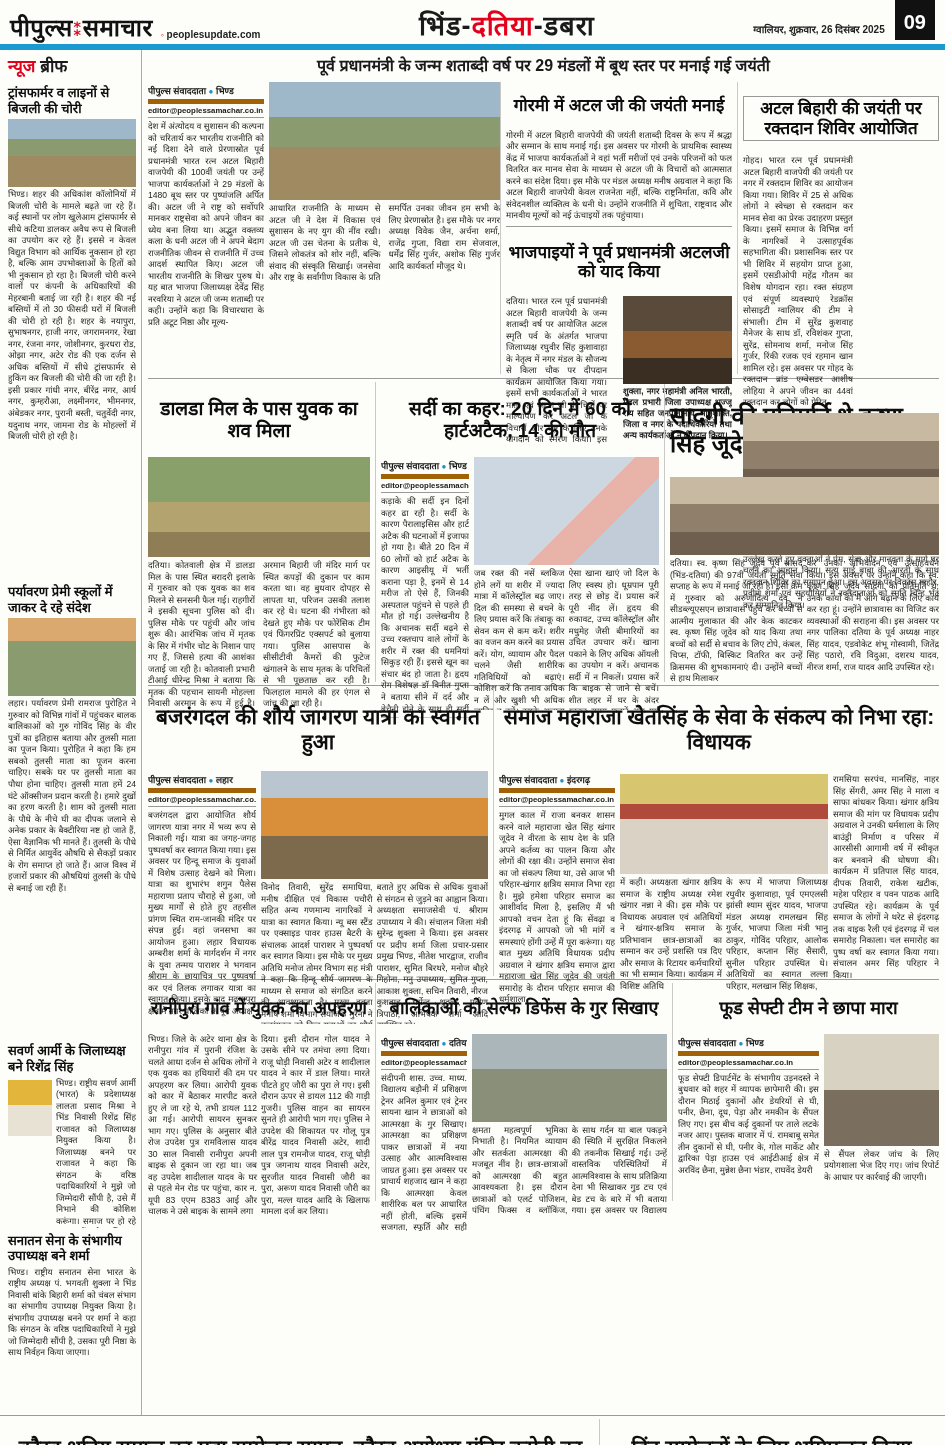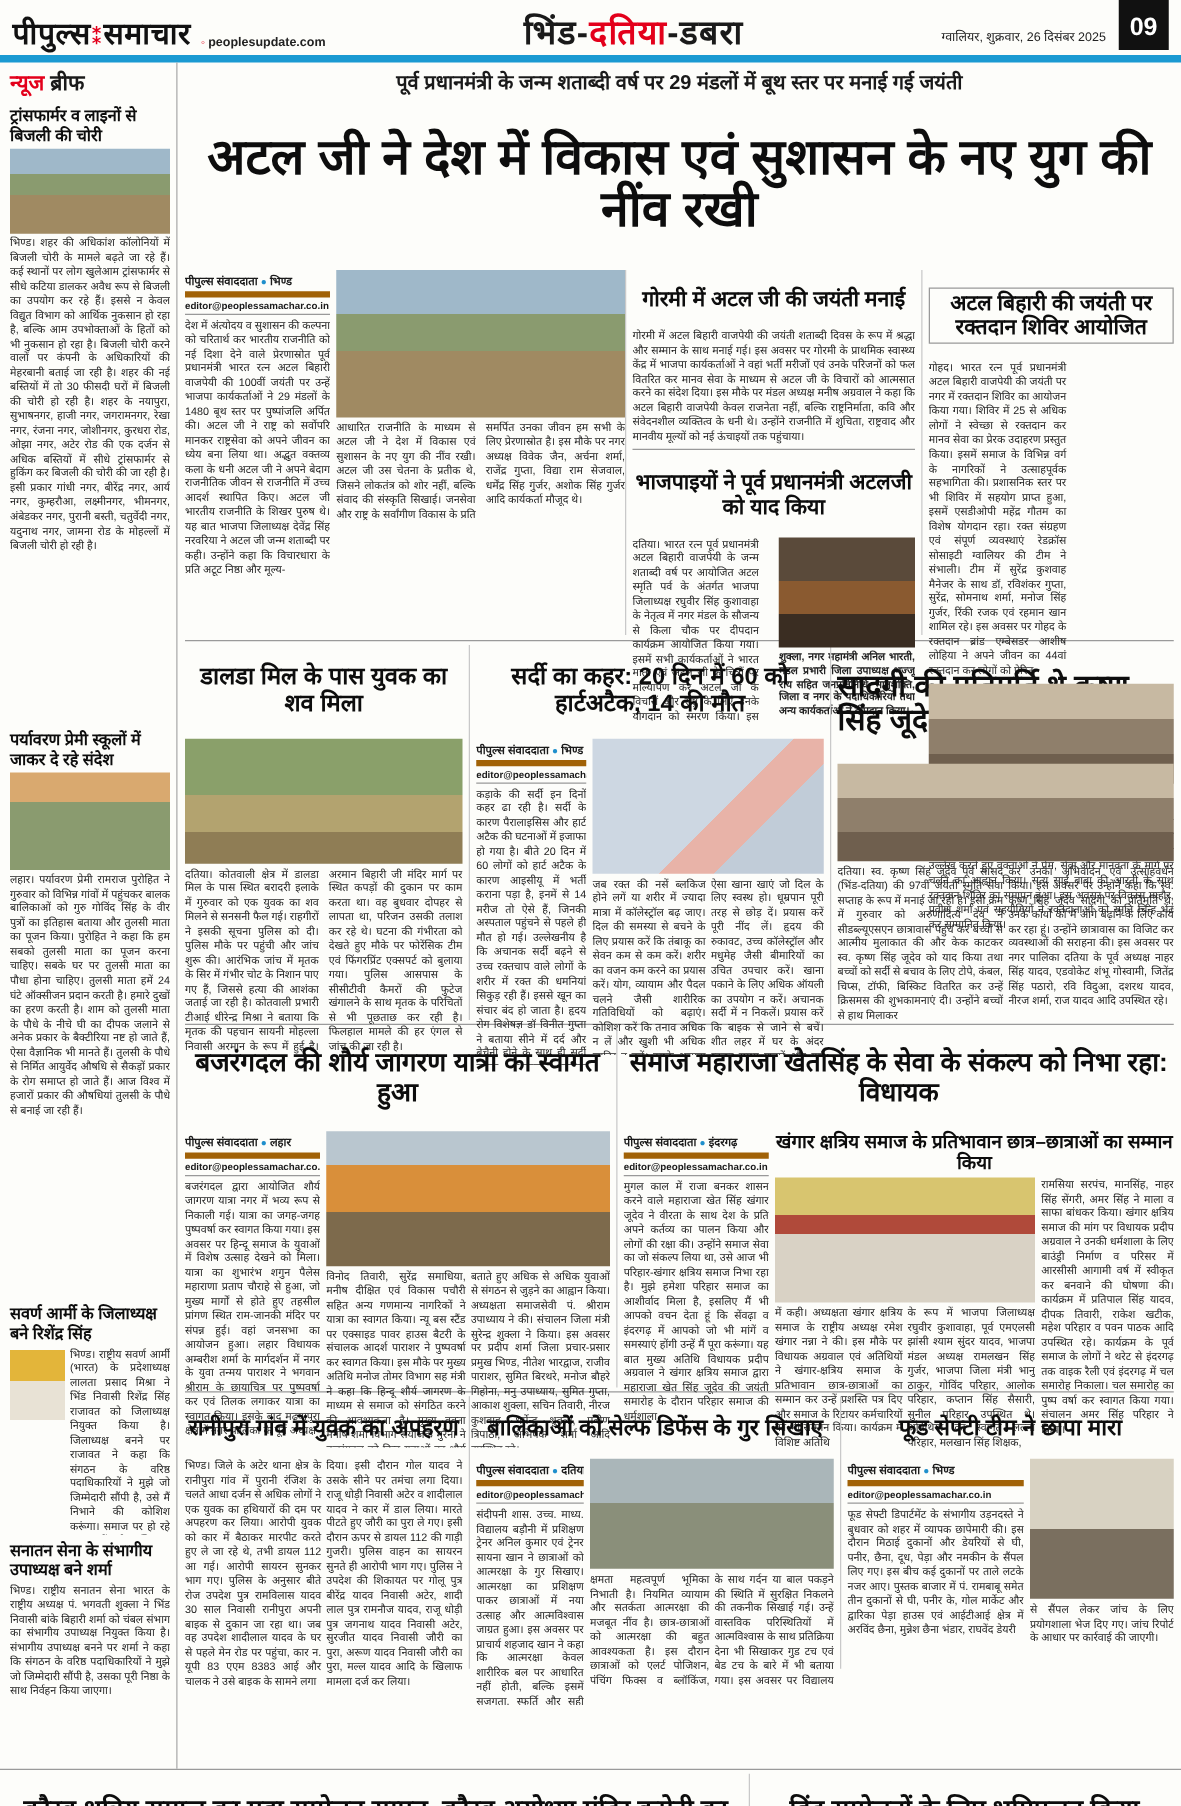--- a/index.html
+++ b/index.html
@@ -7,21 +7,21 @@
         font-family:"Liberation Sans","DejaVu Sans",sans-serif;color:#1a1a1a;overflow:hidden;}
   
   .masthead{display:flex;align-items:flex-end;justify-content:space-between;height:36px;padding:4px 10px 2px 10px;}
   .logo-wrap{display:flex;align-items:flex-end;gap:8px;}
   .logo{font-size:24px;font-weight:bold;letter-spacing:.5px;color:#111;line-height:1;}
   .logo .mark{color:#e3001b;font-size:18px;}
   .site{font-size:10px;font-weight:bold;color:#222;}
   .site .dot{color:#e3001b;font-size:9px;}
   .edition{font-size:27px;font-weight:bold;line-height:1;letter-spacing:1px;}
   .edition .red{color:#e3001b;}
-  .dateline{font-size:10px;font-weight:normal;color:#222;padding-bottom:4px;}
+  .dateline{font-size:10px;font-weight:bold;color:#222;padding-bottom:4px;}
   .pagenum{background:#111;color:#fff;font-size:20px;font-weight:bold;padding:17px 9px 8px 9px;line-height:1;}
   .blue-rule{height:6px;background:#1b9ad2;margin:2px 0 0 0;}
   
   .h{font-weight:bold;color:#0d0d0d;line-height:1.15;}
   .h-xl{font-size:40px;text-align:center;line-height:1.05;}
   .kicker{font-size:16px;font-weight:bold;text-align:center;padding:4px 0 2px 0;}
   .h-lg{font-size:21px;}
   .h-md{font-size:17px;}
   .h-sm{font-size:13px;line-height:1.2;}
   .bt{font-size:8.6px;line-height:1.34;text-align:justify;color:#242424;overflow:hidden;}
@@ -98,21 +98,20 @@
 
       <div>
         <h3 class="h h-sm">सनातन सेना के संभागीय उपाध्यक्ष बने शर्मा</h3>
         <div class="bt" style="height:148px;">भिण्ड। राष्ट्रीय सनातन सेना भारत के राष्ट्रीय अध्यक्ष पं. भगवती शुक्ला ने भिंड निवासी बांके बिहारी शर्मा को चंबल संभाग का संभागीय उपाध्यक्ष नियुक्त किया है। संभागीय उपाध्यक्ष बनने पर शर्मा ने कहा कि संगठन के वरिष्ठ पदाधिकारियों ने मुझे जो जिम्मेदारी सौंपी है, उसका पूरी निष्ठा के साथ निर्वहन किया जाएगा।</div>
       </div>
     </aside>
 
     <main style="flex:1;min-width:0;padding:0 6px;">
 
       <div class="kicker">पूर्व प्रधानमंत्री के जन्म शताब्दी वर्ष पर 29 मंडलों में बूथ स्तर पर मनाई गई जयंती</div>
-      <h1 class="h h-xl">अटल जी ने देश में विकास एवं सुशासन के नए युग की नींव रखी</h1>
 
       <section class="row" style="height:292px;margin-top:4px;">
         <article class="row" style="width:352px;">
           <div style="width:116px;padding-right:5px;">
             <div class="byl"><span>पीपुल्स संवाददाता</span> <span class="bdot">●</span> <span>भिण्ड</span></div>
             <div class="email">editor@peoplessamachar.co.in</div>
             <div class="bt" style="height:250px;margin-top:3px;">देश में अंत्योदय व सुशासन की कल्पना को चरितार्थ कर भारतीय राजनीति को नई दिशा देने वाले प्रेरणास्रोत पूर्व प्रधानमंत्री भारत रत्न अटल बिहारी वाजपेयी की 100वीं जयंती पर उन्हें भाजपा कार्यकर्ताओं ने 29 मंडलों के 1480 बूथ स्तर पर पुष्पांजलि अर्पित की। अटल जी ने राष्ट्र को सर्वोपरि मानकर राष्ट्रसेवा को अपने जीवन का ध्येय बना लिया था। अद्भुत वक्तव्य कला के धनी अटल जी ने अपने बेदाग राजनीतिक जीवन से राजनीति में उच्च आदर्श स्थापित किए। अटल जी भारतीय राजनीति के शिखर पुरुष थे। यह बात भाजपा जिलाध्यक्ष देवेंद्र सिंह नरवरिया ने अटल जी जन्म शताब्दी पर कही। उन्होंने कहा कि विचारधारा के प्रति अटूट निष्ठा और मूल्य-</div>
           </div>
           <div style="width:231px;">
             <div class="photo ph-crowd" style="height:118px;"></div>
@@ -205,21 +204,20 @@
 
         <article class="vsep" style="flex:1;padding-left:5px;">
           <h2 class="h h-lg" style="text-align:center;">समाज महाराजा खेतसिंह के सेवा के संकल्प को निभा रहा: विधायक</h2>
           <div class="row" style="margin-top:3px;">
             <div style="width:116px;padding-right:5px;">
               <div class="byl"><span>पीपुल्स संवाददाता</span> <span class="bdot">●</span> <span>इंदरगढ़</span></div>
               <div class="email">editor@peoplessamachar.co.in</div>
               <div class="bt" style="height:226px;margin-top:3px;">मुगल काल में राजा बनकर शासन करने वाले महाराजा खेत सिंह खंगार जूदेव ने वीरता के साथ देश के प्रति अपने कर्तव्य का पालन किया और लोगों की रक्षा की। उन्होंने समाज सेवा का जो संकल्प लिया था, उसे आज भी परिहार-खंगार क्षत्रिय समाज निभा रहा है। मुझे हमेशा परिहार समाज का आशीर्वाद मिला है, इसलिए मैं भी आपको वचन देता हूं कि सेंवढ़ा व इंदरगढ़ में आपको जो भी मांगें व समस्याएं होंगी उन्हें मैं पूरा करूंगा। यह बात मुख्य अतिथि विधायक प्रदीप अग्रवाल ने खंगार क्षत्रिय समाज द्वारा महाराजा खेत सिंह जूदेव की जयंती समारोह के दौरान परिहार समाज की धर्मशाला</div>
             </div>
             <div style="flex:1;">
-              <h3 class="h h-md" style="text-align:center;font-size:15px;margin:0;">खंगार क्षत्रिय समाज के प्रतिभावान छात्र–छात्राओं का सम्मान किया</h3>
               <div class="row" style="margin-top:3px;">
                 <div style="width:208px;">
                   <div class="photo ph-stage" style="height:100px;"></div>
                   <div class="row" style="margin-top:3px;">
                     <div class="bt" style="width:50%;height:122px;padding-right:4px;">में कही। अध्यक्षता खंगार क्षत्रिय समाज के राष्ट्रीय अध्यक्ष रमेश खंगार नन्ना ने की। इस मौके पर विधायक अग्रवाल एवं अतिथियों ने खंगार-क्षत्रिय समाज के प्रतिभावान छात्र-छात्राओं का सम्मान कर उन्हें प्रशस्ति पत्र दिए और समाज के रिटायर कर्मचारियों का भी सम्मान किया। कार्यक्रम में विशिष्ट अतिथि</div>
                     <div class="bt" style="width:50%;height:122px;">के रूप में भाजपा जिलाध्यक्ष रघुवीर कुशावाहा, पूर्व एमएलसी झांसी श्याम सुंदर यादव, भाजपा मंडल अध्यक्ष रामलखन सिंह गुर्जर, भाजपा जिला मंत्री भानु ठाकुर, गोविंद परिहार, आलोक परिहार, कप्तान सिंह सैसारी, सुनील परिहार उपस्थित थे। अतिथियों का स्वागत लल्ला परिहार, मलखान सिंह शिक्षक,</div>
                   </div>
                 </div>
                 <div class="bt" style="flex:1;height:226px;padding-left:5px;">रामसिया सरपंच, मानसिंह, नाहर सिंह सेंगरी, अमर सिंह ने माला व साफा बांधकर किया। खंगार क्षत्रिय समाज की मांग पर विधायक प्रदीप अग्रवाल ने उनकी धर्मशाला के लिए बाउंड्री निर्माण व परिसर में आरसीसी आगामी वर्ष में स्वीकृत कर बनवाने की घोषणा की। कार्यक्रम में प्रतिपाल सिंह यादव, दीपक तिवारी, राकेश खटीक, महेश परिहार व पवन पाठक आदि उपस्थित रहे। कार्यक्रम के पूर्व समाज के लोगों ने थरेट से इंदरगढ़ तक वाइक रैली एवं इंदरगढ़ में चल समारोह निकाला। चल समारोह का पुष्प वर्षा कर स्वागत किया गया। संचालन अमर सिंह परिहार ने किया।</div>
               </div>

